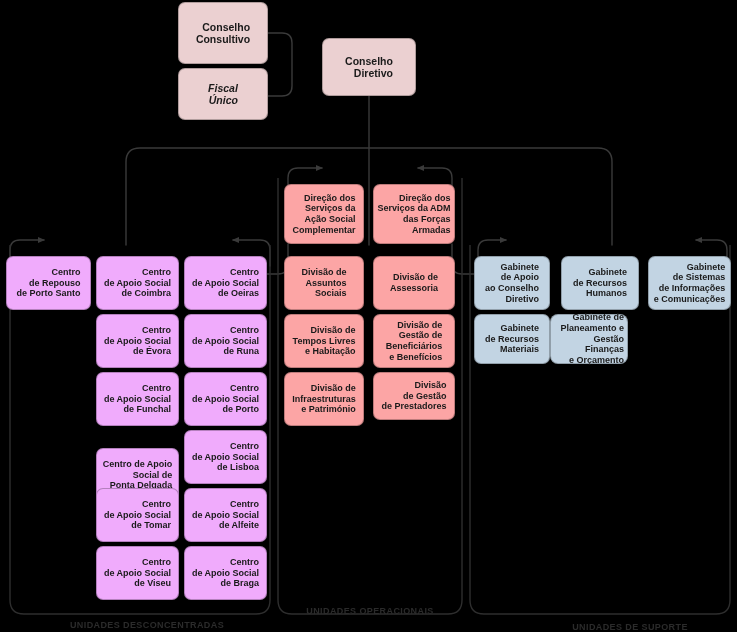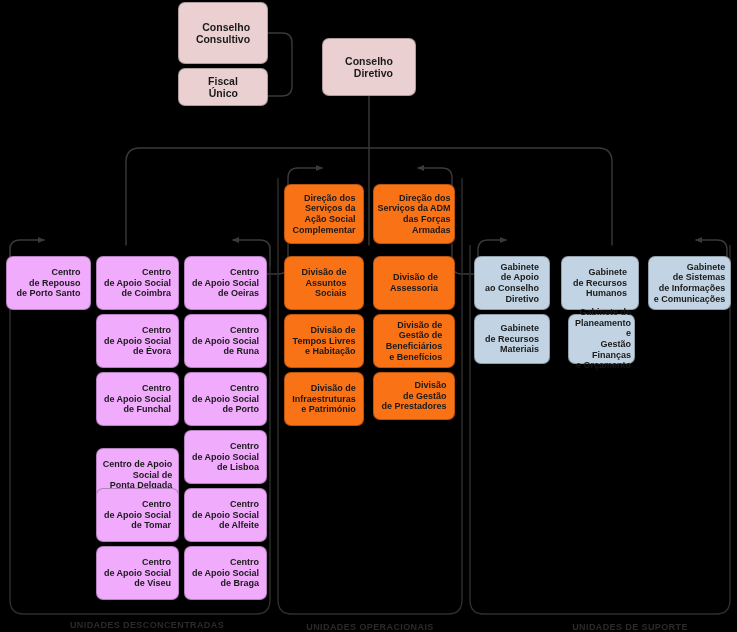--- a/index.html
+++ b/index.html
@@ -41,21 +41,21 @@
     font-weight: bold;
     color: #1a1a1a;
     line-height: 1.18;
     white-space: pre-line;
     padding: 2px 3px;
     border: 1px solid rgba(0,0,0,0.25);
   }
 
   .node.pink   { background: #EBD0D1; font-size: 10.5px; }
   .node.yellow { background: #f0abfc; font-size: 9px; }
-  .node.green  { background: #f97316; font-size: 9px; }
+  .node.green  { background: #fca5a5; font-size: 9px; }
   .node.blue   { background: #C2D4E3; font-size: 9px; }
 
   .group-label {
     position: absolute;
     color: #2b2b2b;
     font-size: 9px;
     font-weight: bold;
     letter-spacing: 0.4px;
     text-align: center;
     white-space: nowrap;
@@ -98,21 +98,21 @@
     <g stroke="#2e2e2e" stroke-width="1.4" fill="none">
       <path d="M10,245 L10,600 Q10,614 24,614 L256,614 Q270,614 270,600 L270,245"></path>
       <path d="M278,178 L278,600 Q278,614 292,614 L448,614 Q462,614 462,600 L462,178"></path>
       <path d="M470,245 L470,600 Q470,614 484,614 L716,614 Q730,614 730,600 L730,245"></path>
     </g>
   </svg>
 
   <div id="nodes-layer">
       <div class="node pink" style="left: 178px; top: 2px; width: 90px; height: 62px;">Conselho
 Consultivo</div>
-      <div class="node pink" style="left: 178px; top: 68px; width: 90px; height: 38px;">Fiscal
+      <div class="node pink" style="left: 178px; top: 68px; width: 90px; height: 52px; font-style: italic;">Fiscal
 Único</div>
       <div class="node pink" style="left: 322px; top: 38px; width: 94px; height: 58px;">Conselho
 Diretivo</div>
       <div class="node yellow" style="left: 6px; top: 256px; width: 85px; height: 54px;">Centro
 de Repouso
 de Porto Santo</div>
       <div class="node yellow" style="left: 96px; top: 256px; width: 83px; height: 54px;">Centro
 de Apoio Social
 de Coimbra</div>
       <div class="node yellow" style="left: 184px; top: 256px; width: 83px; height: 54px;">Centro
@@ -181,24 +181,24 @@
       <div class="node blue" style="left: 561px; top: 256px; width: 78px; height: 54px;">Gabinete
 de Recursos
 Humanos</div>
       <div class="node blue" style="left: 648px; top: 256px; width: 83px; height: 54px;">Gabinete
 de Sistemas
 de Informações
 e Comunicações</div>
       <div class="node blue" style="left: 474px; top: 314px; width: 76px; height: 50px;">Gabinete
 de Recursos
 Materiais</div>
-      <div class="node blue" style="left: 568px; top: 314px; width: 67px; height: 50px;">Gabinete de
+      <div class="node blue" style="left: 550px; top: 314px; width: 78px; height: 50px; border-radius: 8px;">Gabinete de
 Planeamento e
 Gestão Finanças
 e Orçamento</div>
     </div>
   <div id="labels-layer">
       <div class="group-label" style="left: 37px; top: 620px; width: 220px;">UNIDADES DESCONCENTRADAS</div>
-      <div class="group-label" style="left: 262px; top: 622px; width: 216px;">UNIDADES OPERACIONAIS</div>
+      <div class="group-label" style="left: 262px; top: 606px; width: 216px;">UNIDADES OPERACIONAIS</div>
       <div class="group-label" style="left: 522px; top: 622px; width: 216px;">UNIDADES DE SUPORTE</div>
     </div>
 
 </div>
 
 </body></html>

